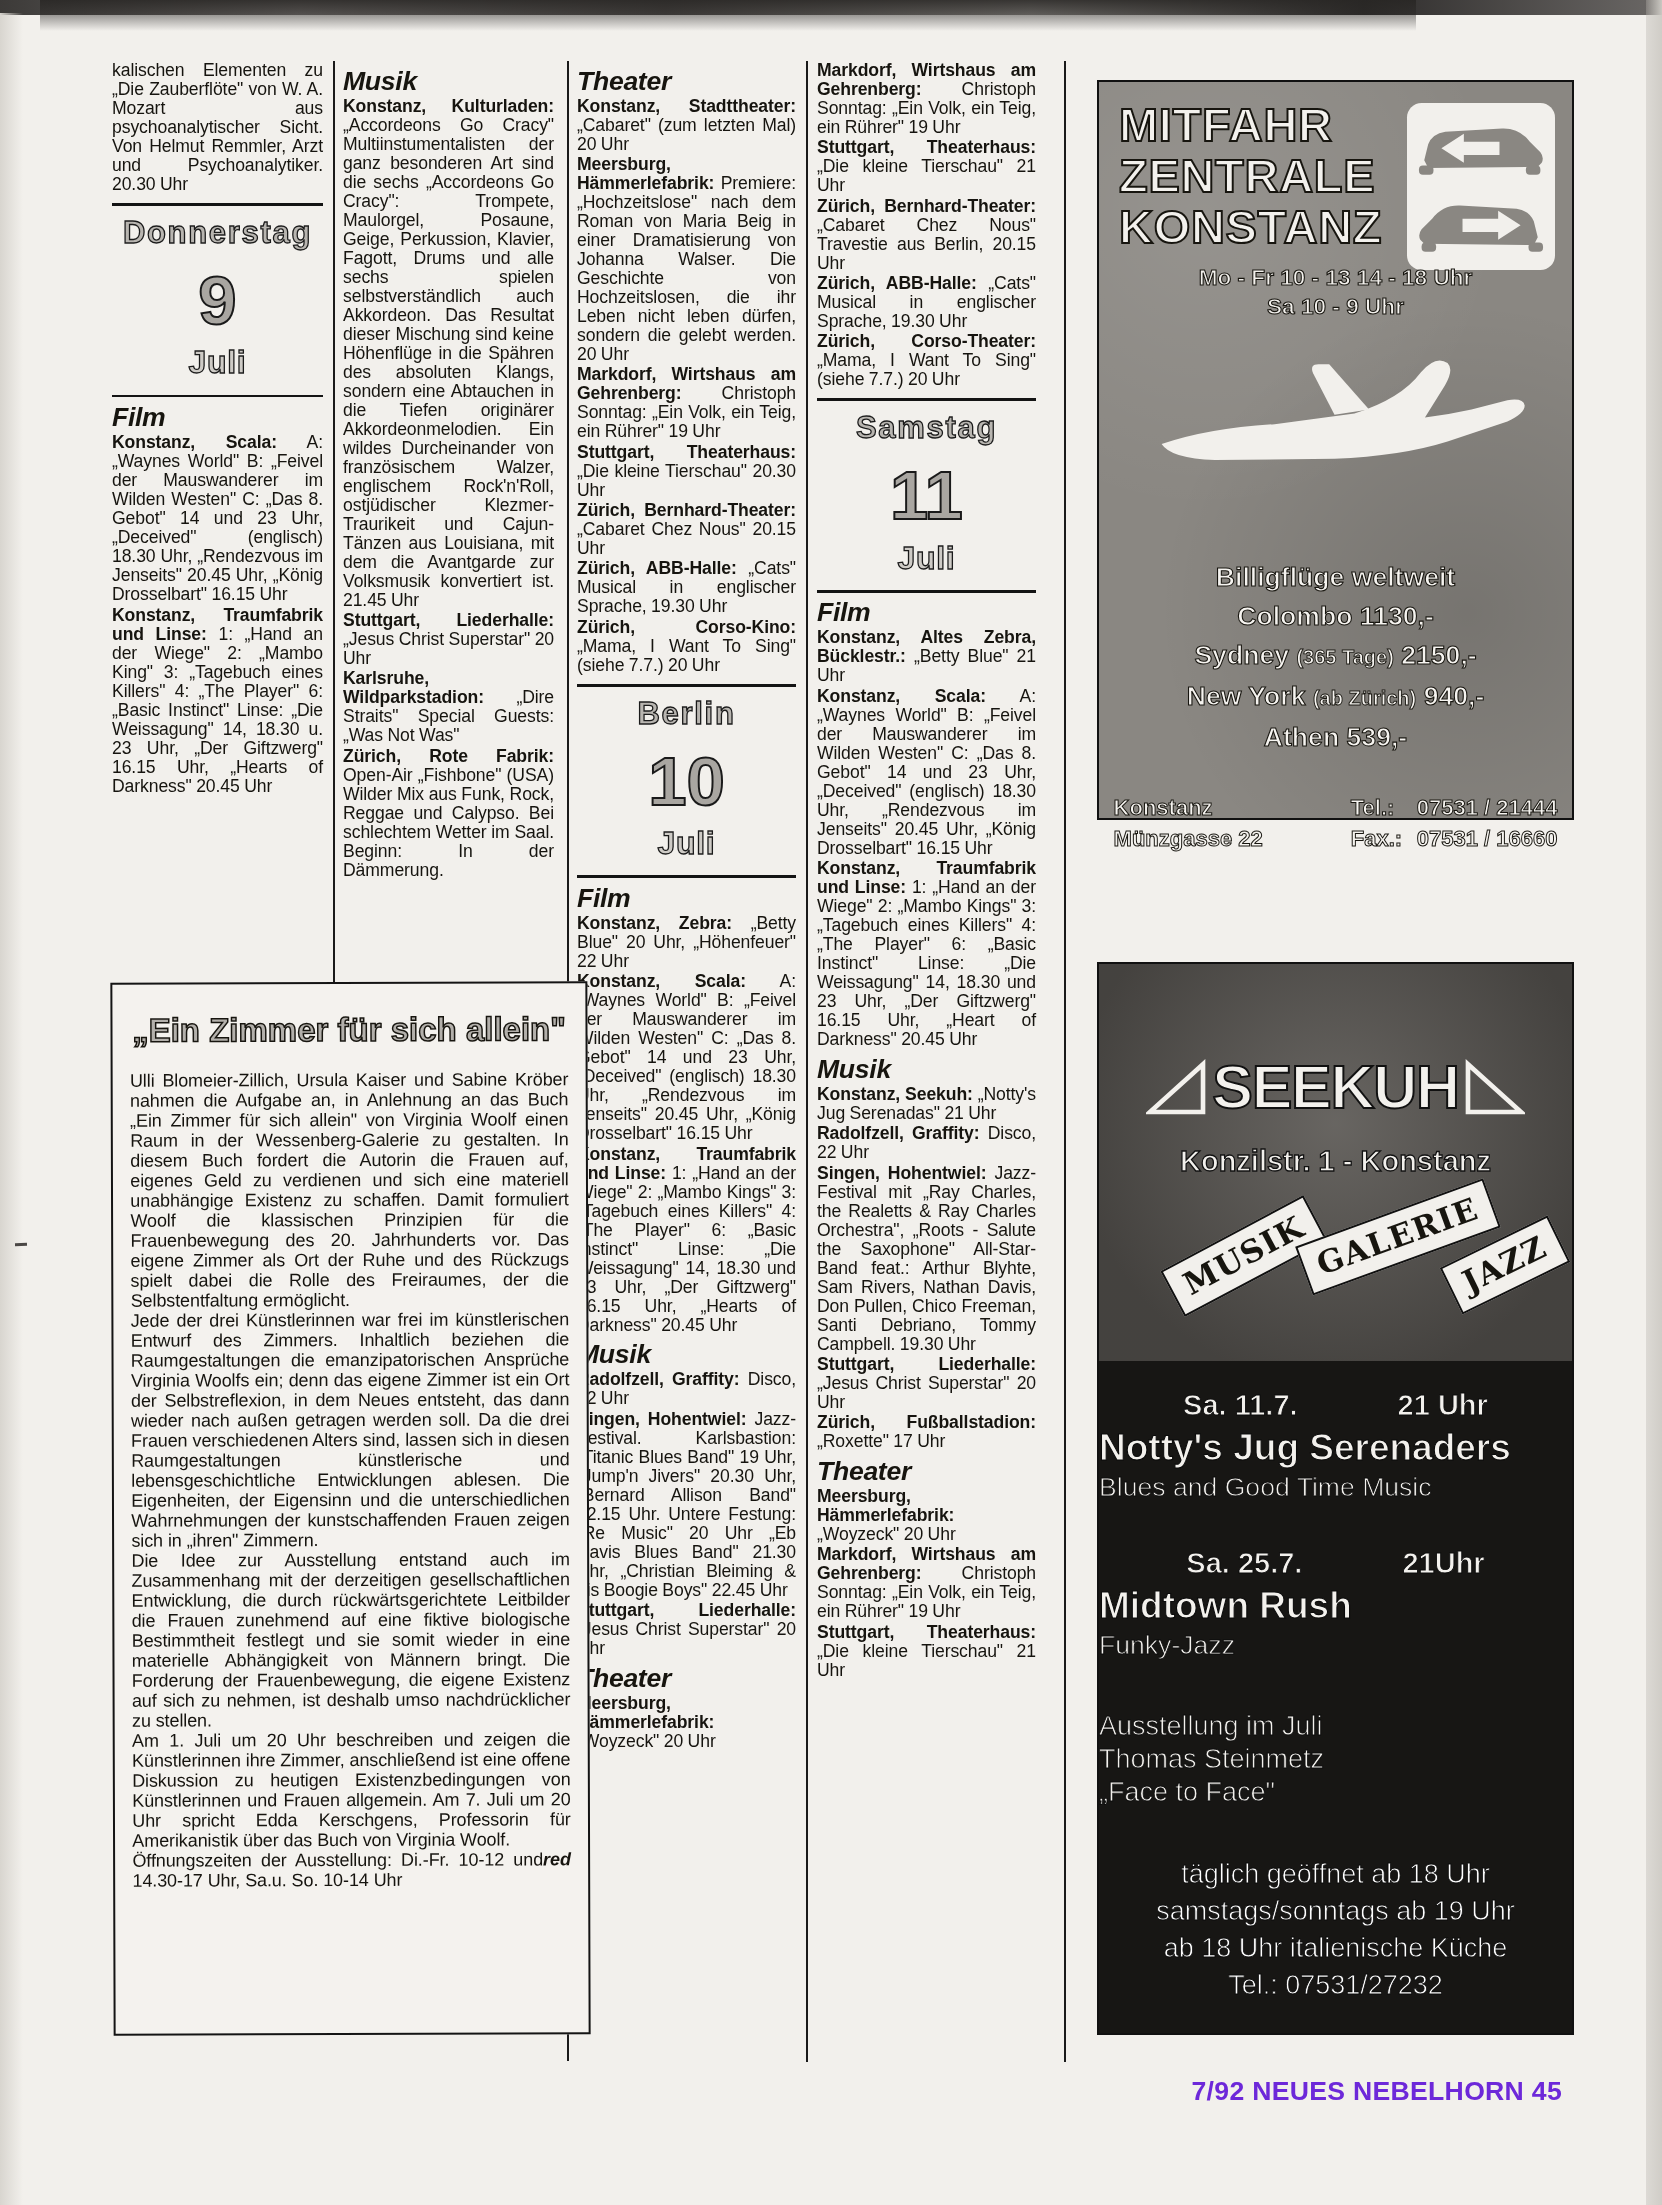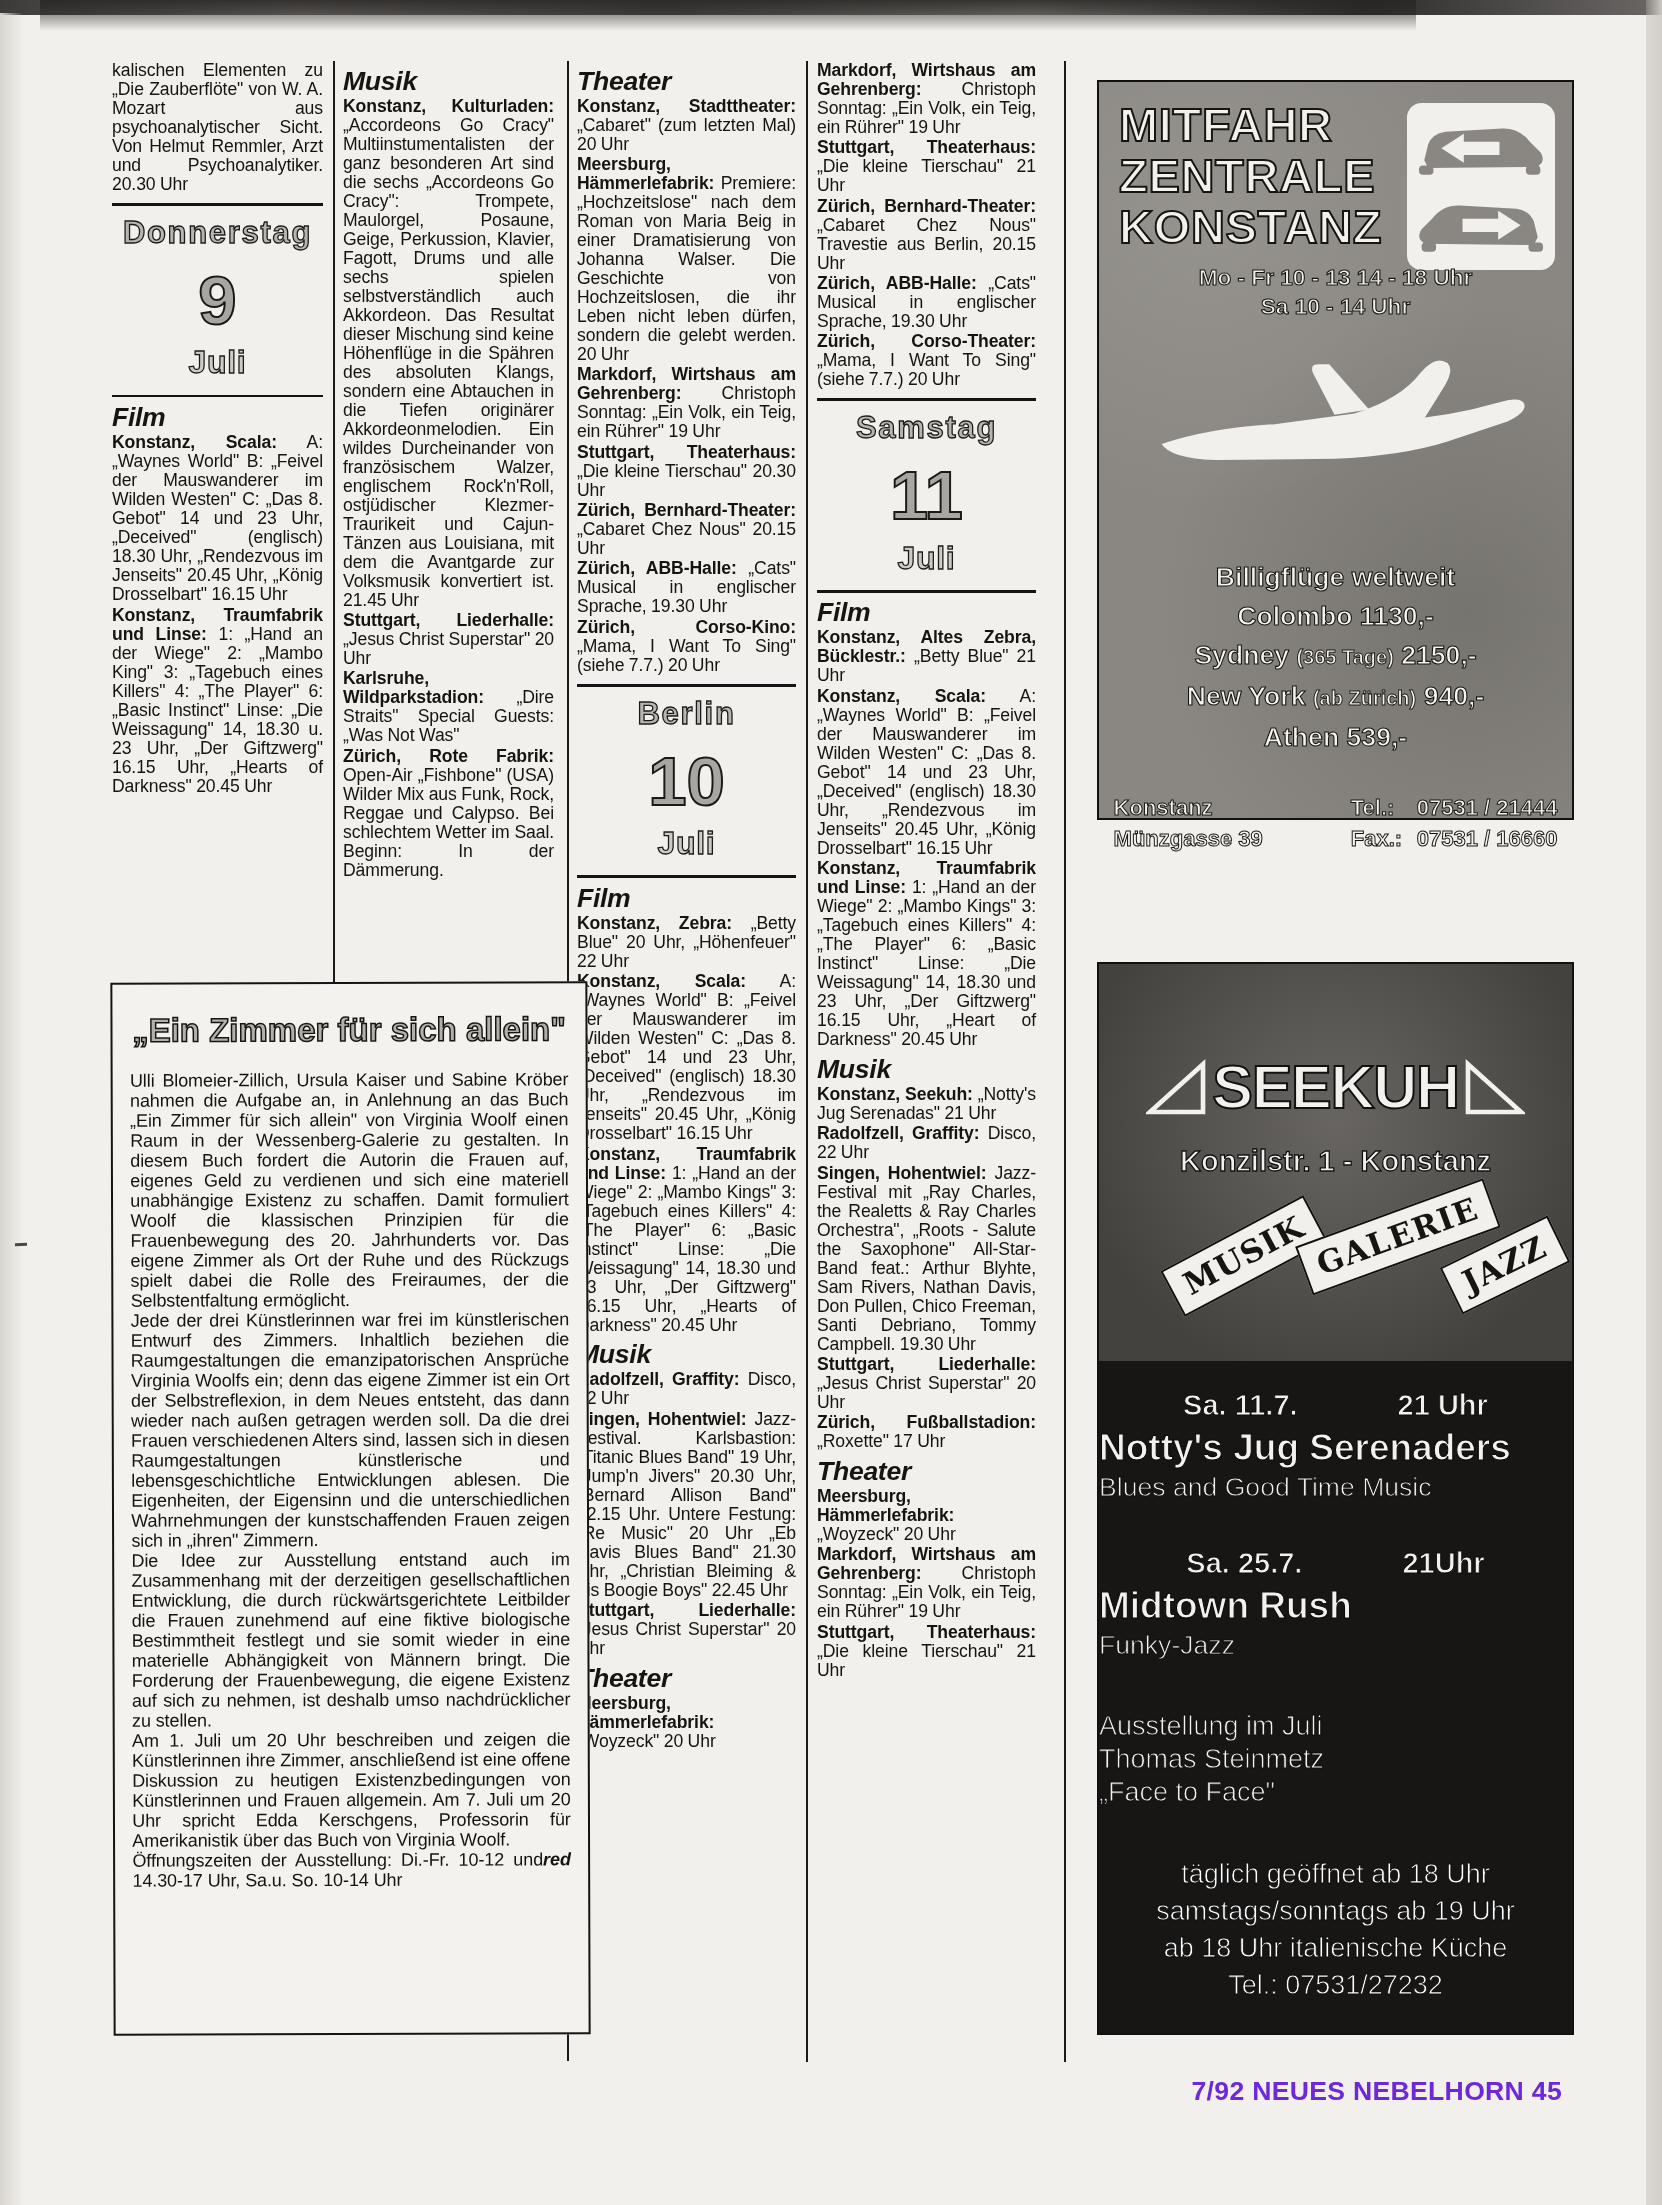--- a/index.html
+++ b/index.html
@@ -328,41 +328,41 @@
       <svg class="mf-car two" viewBox="0 0 200 100">
         <path d="M186 70 L180 46 Q174 30 154 27 L68 22 Q42 21 26 42 L10 58 Q4 66 8 74 L14 80 L180 82 Z" fill="#8a8782"></path>
         <rect x="10" y="78" width="22" height="14" rx="6" fill="#8a8782"></rect>
         <rect x="172" y="78" width="22" height="14" rx="6" fill="#8a8782"></rect>
         <path d="M72 42 L126 42 L126 30 L160 52 L126 74 L126 62 L72 62 Z" fill="#f2f0ec"></path>
       </svg>
     </div>
 
     <div class="mf-hours">
       <div>Mo - Fr 10 - 13  14 - 18 Uhr</div>
-      <div>Sa 10 - 14 Uhr</div>
+      <div>Sa 10 - 9 Uhr</div>
     </div>
 
     <svg class="mf-plane" viewBox="0 0 600 230">
       <path d="M40 164 Q110 140 210 134 L330 118 Q400 96 430 56 Q452 30 470 42 Q480 52 466 76 L436 124 Q470 120 506 112 L560 98 Q584 94 586 106 Q586 118 560 130 L470 160 Q400 182 300 186 L120 188 Q54 186 40 164 Z" fill="#f2f0ec"></path>
       <path d="M300 120 L268 58 Q262 44 276 44 L292 44 L352 112 Z" fill="#f2f0ec"></path>
     </svg>
 
     <div class="mf-flights">
       <div>Billigflüge weltweit</div>
       <div><span>Colombo</span> <span>1130,-</span></div>
       <div><span>Sydney</span> <span class="sm">(365 Tage)</span> <span>2150,-</span></div>
       <div><span>New York</span> <span class="sm">(ab Zürich)</span> <span>940,-</span></div>
       <div><span>Athen</span> <span>539,-</span></div>
     </div>
 
     <div class="mf-contact">
       <span>Konstanz</span>
       <span>Tel.:</span>
       <span>07531 / 21444</span>
-      <span>Münzgasse 39</span>
+      <span>Münzgasse 22</span>
       <span>Fax.:</span>
       <span>07531 / 16660</span>
     </div>
   </div>
 
   <div class="ad ad-seekuh">
     <div class="sk-top"></div>
 
     <div class="sk-logo">
       <svg width="61" height="57" viewBox="0 0 92 86">

